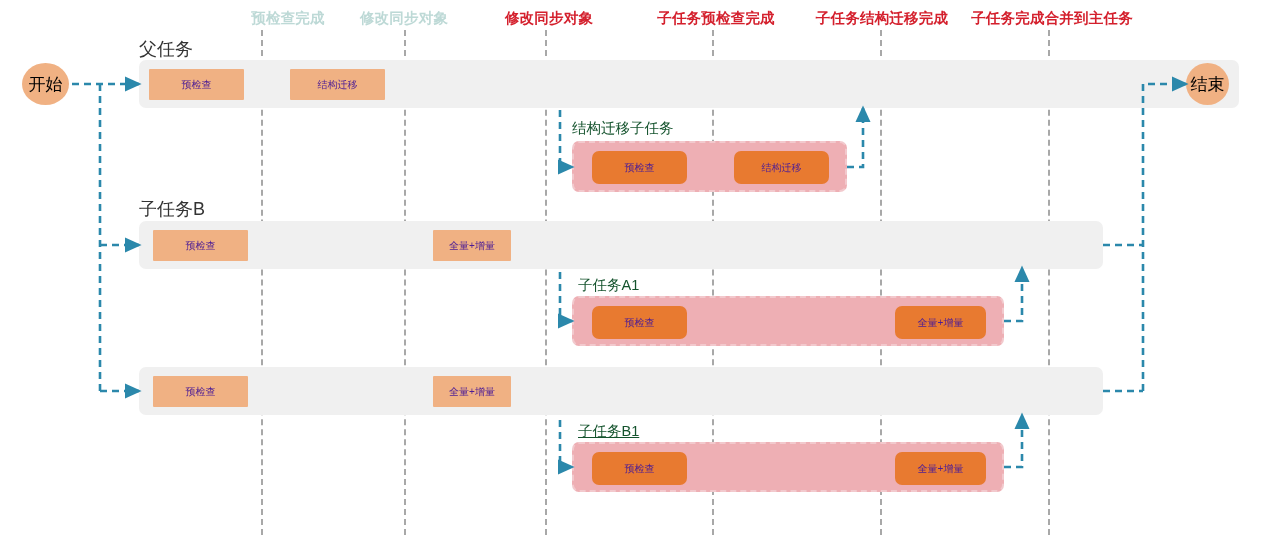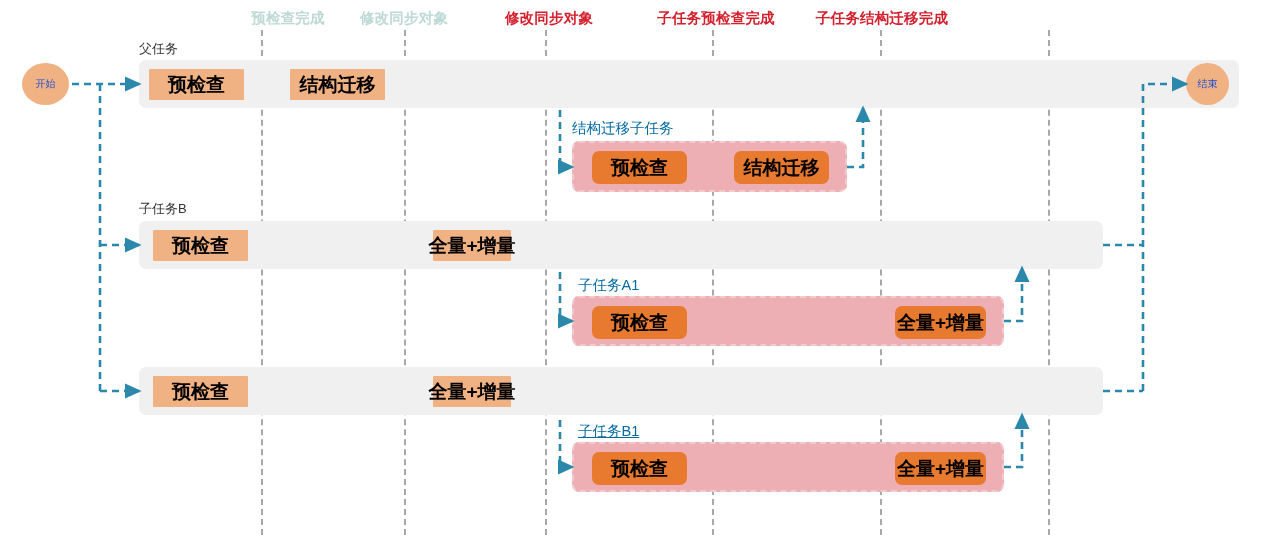--- a/index.html
+++ b/index.html
@@ -37,64 +37,64 @@
 
   
   .lane{
     position:absolute;
     background:#f0f0f0;
     border-radius:7px;
     box-sizing:border-box;
   }
   .lane-title{
     position:absolute;
-    font-size:13px;
+    font-size:18px;
     color:#333333;
     white-space:nowrap;
     line-height:16px;
   }
 
   
   .group{
     position:absolute;
     background:#eeafb4;
     border:2px dashed #f2c9cd;
     border-radius:7px;
     box-sizing:border-box;
   }
   .group-title{
     position:absolute;
     font-size:14.5px;
-    color:#0369a1;
+    color:#14532d;
     white-space:nowrap;
     line-height:16px;
   }
 
   
   .chip{
     position:absolute;
     display:flex;
     align-items:center;
     justify-content:center;
-    color:#000000;
-    font-size:19px;
-    font-weight:700;
+    color:#4c1d95;
+    font-size:10px;
+    font-weight:400;
     box-sizing:border-box;
     white-space:nowrap;
   }
   .chip.light{background:#f0b183;border-radius:1px;}
   .chip.strong{background:#e87a30;border-radius:7px;}
 
   
   .terminator{
     position:absolute;
     background:#f0b183;
     border-radius:50%;
     display:flex;align-items:center;justify-content:center;
-    color:#1d4ed8;font-size:10px;font-weight:400;
+    color:#000000;font-size:17px;font-weight:400;
   }
 
   
   #wires{position:absolute;left:0;top:0;width:1269px;height:539px;pointer-events:none;}
 </style>
 </head>
 <body>
 
 <div id="stage">
 
@@ -103,20 +103,21 @@
   <div class="guide" style="left:545px;"></div>
   <div class="guide" style="left:712px;"></div>
   <div class="guide" style="left:880px;"></div>
   <div class="guide" style="left:1048px;"></div>
 
   <div class="mlabel pale" style="left:248px;margin-left:40px;">预检查完成</div>
   <div class="mlabel pale" style="left:404px;">修改同步对象</div>
   <div class="mlabel red" style="left:549px;">修改同步对象</div>
   <div class="mlabel red" style="left:716px;">子任务预检查完成</div>
   <div class="mlabel red" style="left:882px;">子任务结构迁移完成</div>
+  <div class="mlabel red" style="left:1052px;">子任务完成合并到主任务</div>
 
   <div class="lane-title" style="left:139px;top:41px;">父任务</div>
   <div class="lane" style="left:139px;top:60px;width:1100px;height:48px;">
     <div class="chip light" style="left:10px;top:9px;width:95px;height:31px;">预检查</div>
     <div class="chip light" style="left:151px;top:9px;width:95px;height:31px;">结构迁移</div>
   </div>
 
   <div class="group-title" style="left:572px;top:120px;">结构迁移子任务</div>
   <div class="group" style="left:572px;top:141px;width:275px;height:51px;">
     <div class="chip strong" style="left:18px;top:8px;width:95px;height:33px;">预检查</div>

